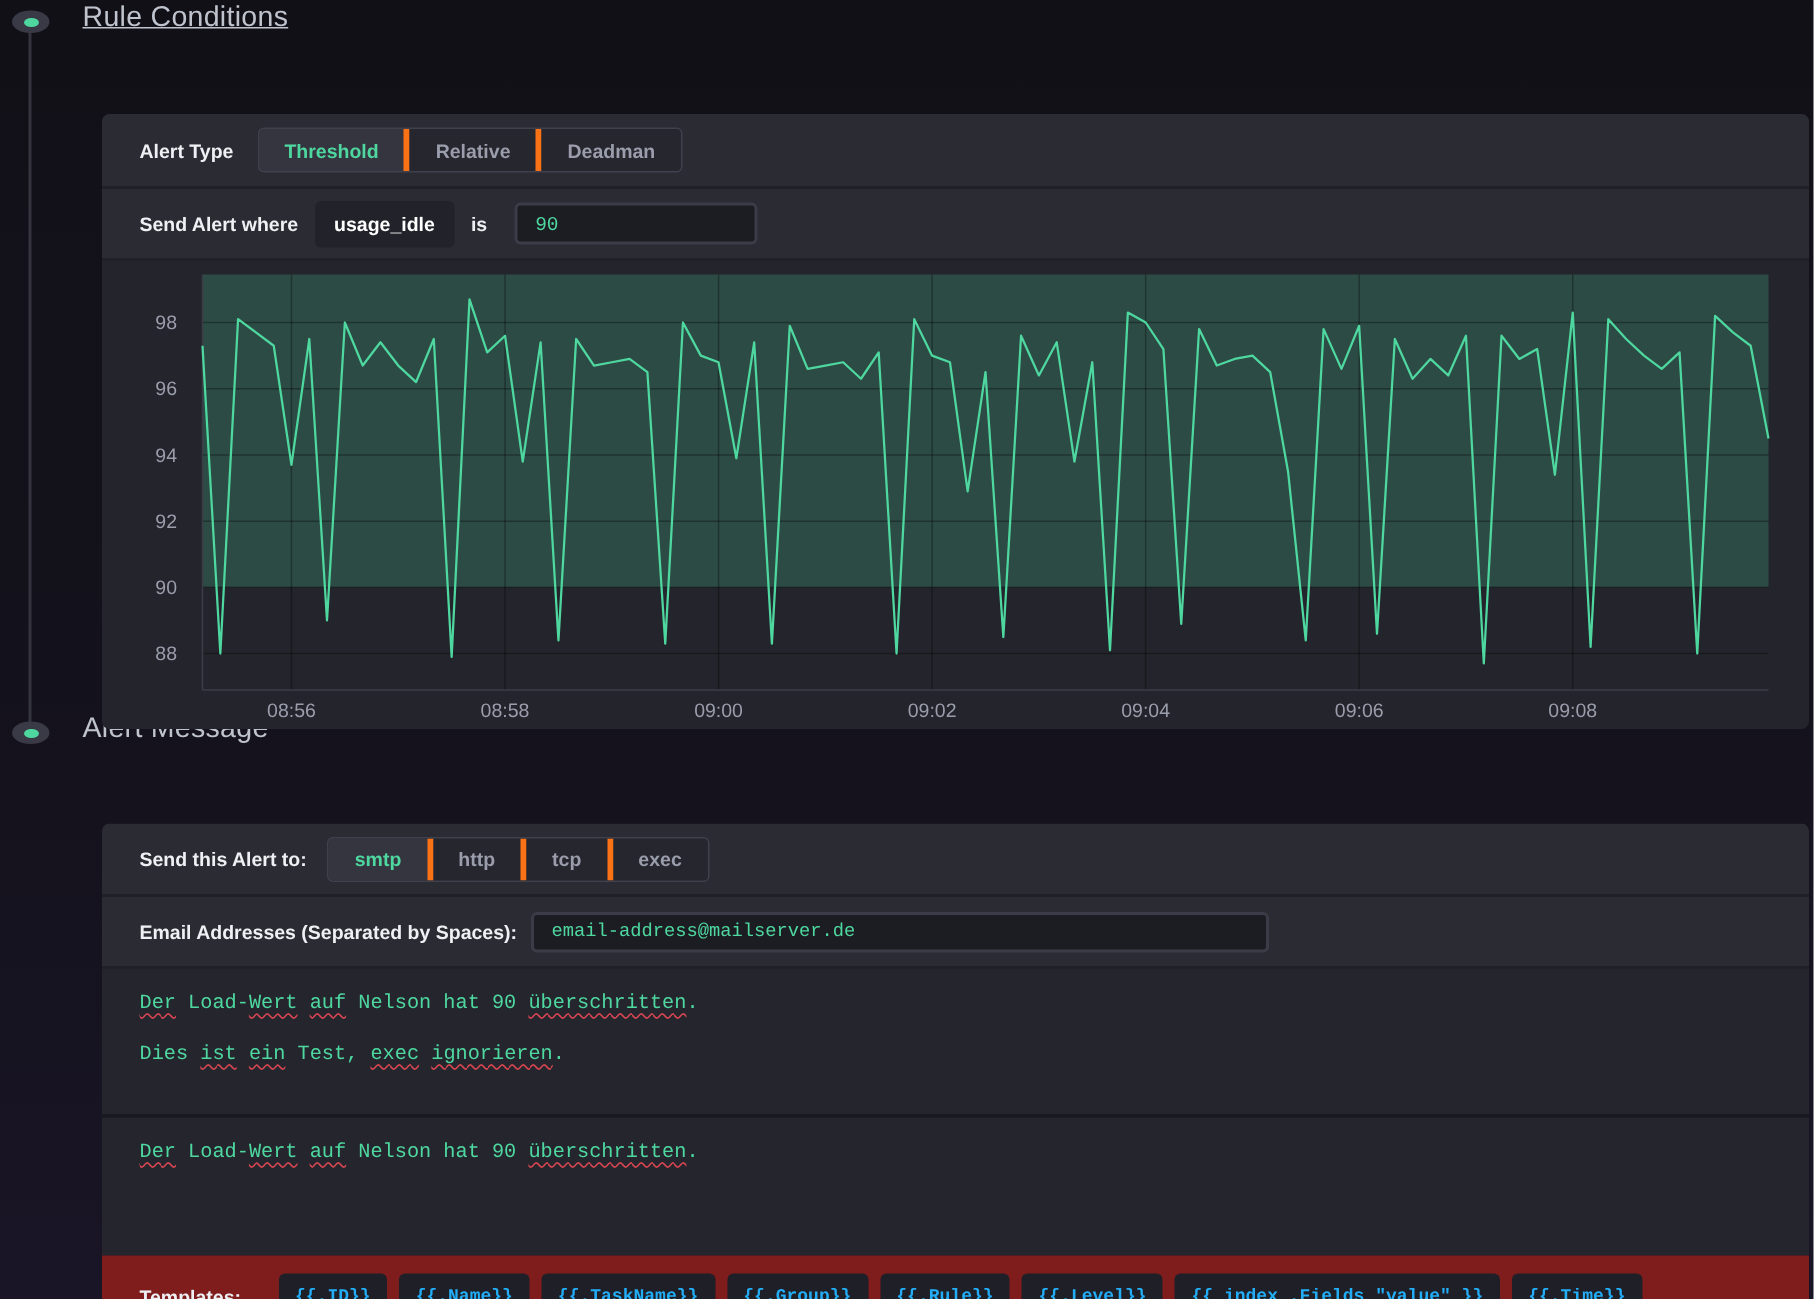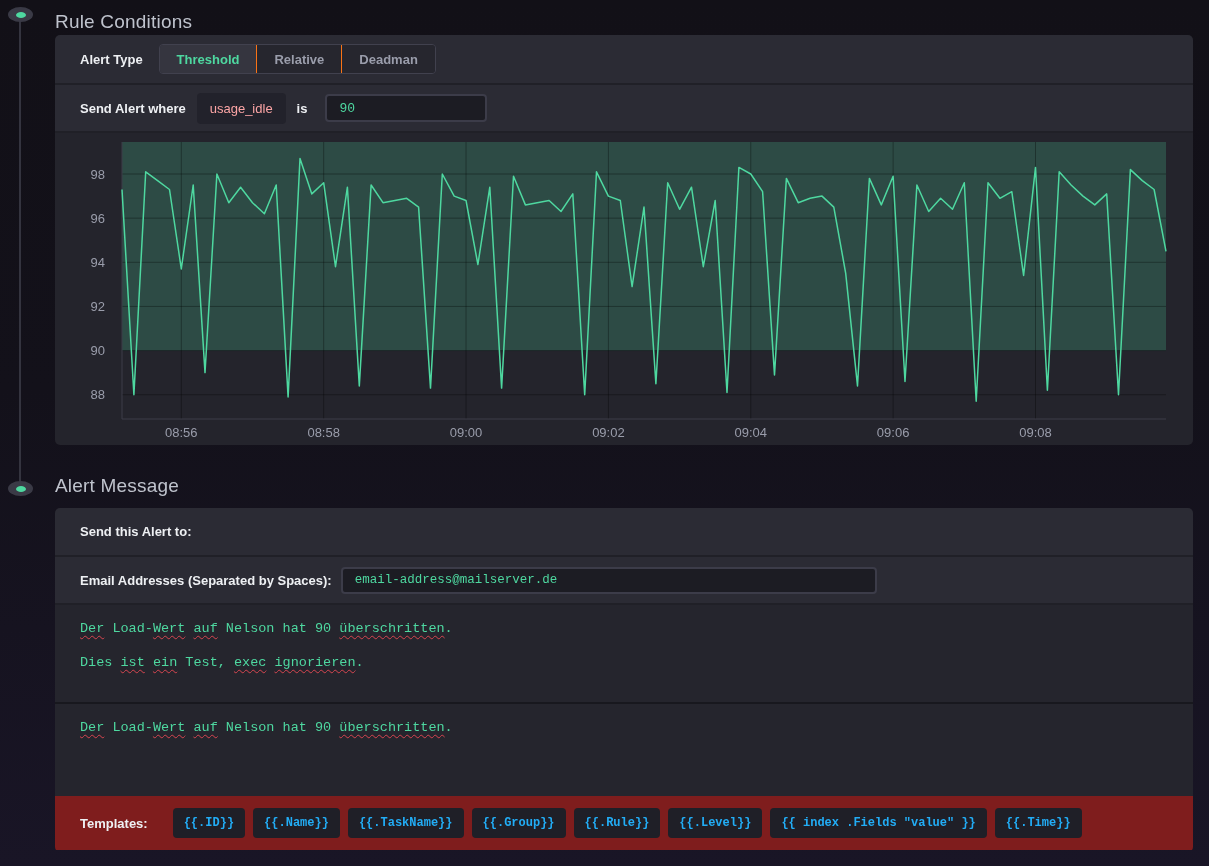--- a/index.html
+++ b/index.html
@@ -8,51 +8,51 @@
     position: relative;
     overflow: hidden;
     background: linear-gradient(180deg, #121017 0%, #13111a 45%, #191526 100%);
     font-family: "Liberation Sans", sans-serif;
   }
   .timeline-line { position:absolute; left:19px; top:14px; width:2px; height:474px; background:#34343f; }
   .node { position:absolute; left:8px; width:25px; height:15px; border-radius:50%; background:#3a3a46;
           display:flex; align-items:center; justify-content:center; }
   .node .dot { width:10px; height:6px; border-radius:50%; background:#4ed8a0; }
   .section-title { position:absolute; left:55px; font-size:19px; color:#bfc3cd; letter-spacing:.2px; }
-  #title-rule { top:11px; }
+  #title-rule { top:1px;text-decoration:underline; }
   #title-message { top:475px; }
 
-  .panel { position:absolute; left:55px; width:1138px; border-radius:5px; overflow:hidden; }
+  .panel { position:absolute; left:68px; width:1138px; border-radius:5px; overflow:hidden;margin-top:41px; }
   #panel-rule { top:35px; height:410px; }
   #panel-message { top:508px; height:344px; }
 
   .row { display:flex; align-items:center; padding-left:25px; background:#2b2b34; }
   .divider { height:2px; background:#202027; }
   .divider-dark { height:2px; background:#18181e; }
   .lbl { font-weight:bold; font-size:13px; color:#eef0f3; white-space:nowrap; }
 
   .tabs { display:flex; height:30px; border:1px solid #41414e; border-radius:4px; overflow:hidden; }
   .tab { display:flex; align-items:center; padding:0 17px; font-size:13px; font-weight:bold;
-         color:#9a9dab; background:#26262e; border-right:1px solid #f97316; cursor:pointer; }
+         color:#9a9dab; background:#26262e; border-right:4px solid #f97316; cursor:pointer; }
   .tab:last-child { border-right:none; }
   .tab.active { background:#35353f; color:#4ed8a0; }
 
-  .field-chip { background:#22222b; border-radius:4px; padding:8px 13px; color:#fca5a5;
-                font-weight:normal; font-size:13px; margin:0 11px; }
+  .field-chip { background:#22222b; border-radius:4px; padding:8px 13px; color:#ffffff;
+                font-weight:bold; font-size:13px; margin:0 11px; }
   .dd { width:174px; height:30px; background:#30303b; border-radius:4px; display:flex; align-items:center;
         justify-content:space-between; padding:0 13px; color:#4ed8a0; font-weight:bold; font-size:13px;
         margin-left:11px; cursor:pointer; }
   .caret { width:0; height:0; border-left:6px solid transparent; border-right:6px solid transparent;
            border-top:7px solid #4ed8a0; }
   .val-input, .email-input {
     background:#1c1c23; border:2px solid #3c3c49; border-radius:4px; color:#4ed8a0;
     font-family:"Liberation Mono", monospace; font-size:13px; padding:0 12px; outline:none;
   }
   .val-input { width:162px; height:28px; margin-left:18px; }
-  .email-input { width:536px; height:27px; margin-left:9px; font-size:12.5px; }
+  .email-input { width:492px; height:27px; margin-left:9px; font-size:12.5px; }
 
   .chart-section { height:312px; background:#24242c; position:relative; }
   .chart-section svg { display:block; }
 
   .msg { background:#25252d; padding:15px 26px 0 25px; font-family:"Liberation Mono", monospace;
          font-size:13.5px; color:#4ed8a0; white-space:pre-wrap; line-height:17px; }
   #msg-editor { height:97px; }
   #msg-preview { height:92px; }
   .sq { text-decoration-line:underline; text-decoration-style:wavy; text-decoration-color:#d64550;
         text-decoration-thickness:1px; text-underline-offset:3px; }
@@ -126,20 +126,26 @@
         <text x="838.1363636363636" y="304" text-anchor="middle" fill="#9a9dab" font-size="13">09:06</text>
         <text x="980.5" y="304" text-anchor="middle" fill="#9a9dab" font-size="13">09:08</text>
         <polyline points="67.0,56.5 78.9,261.7 90.7,38.8 102.6,47.6 114.5,56.5 126.3,135.9 138.2,52.0 150.0,239.6 161.9,41.0 173.8,69.7 185.6,54.2 197.5,69.7 209.4,80.7 221.2,52.0 233.1,263.9 245.0,25.6 256.8,60.9 268.7,49.8 280.5,133.7 292.4,54.2 304.3,252.9 316.1,52.0 328.0,69.7 339.9,67.5 351.7,65.3 363.6,74.1 375.5,255.1 387.3,41.0 399.2,63.1 411.0,67.5 422.9,131.5 434.8,54.2 446.6,255.1 458.5,43.2 470.4,71.9 482.2,69.7 494.1,67.5 506.0,78.5 517.8,60.9 529.7,261.7 541.5,38.8 553.4,63.1 565.3,67.5 577.1,153.6 589.0,74.1 600.9,250.7 612.7,49.8 624.6,76.3 636.5,54.2 648.3,133.7 660.2,67.5 672.0,259.5 683.9,34.4 695.8,41.0 707.6,58.7 719.5,241.9 731.4,45.4 743.2,69.7 755.1,65.3 767.0,63.1 778.8,74.1 790.7,140.3 802.5,252.9 814.4,45.4 826.3,71.9 838.1,43.2 850.0,248.5 861.9,52.0 873.7,78.5 885.6,65.3 897.5,76.3 909.3,49.8 921.2,268.3 933.0,49.8 944.9,65.3 956.8,58.7 968.6,142.5 980.5,34.4 992.4,257.3 1004.2,38.8 1016.1,52.0 1028.0,63.1 1039.8,71.9 1051.7,60.9 1063.5,261.7 1075.4,36.6 1087.3,47.6 1099.1,56.5 1111.0,118.3" fill="none" stroke="#4ed8a0" stroke-width="1.5" stroke-linejoin="round"></polyline>
       </svg>
   </div>
 </div>
 
 <div class="panel" id="panel-message">
   <div class="row" style="height:47px">
     <span class="lbl" style="margin-right:14px">Send this Alert to:</span>
+    <div class="tabs" id="endpoint-tabs">
+        <div class="tab active">smtp</div>
+        <div class="tab">http</div>
+        <div class="tab">tcp</div>
+        <div class="tab">exec</div>
+      </div>
   </div>
   <div class="divider"></div>
   <div class="row" style="height:46px">
     <span class="lbl">Email Addresses (Separated by Spaces):</span>
     <input class="email-input" type="text" value="email-address@mailserver.de" style="">
   </div>
   <div class="divider"></div>
   <div class="msg" id="msg-editor"><span class="sq">Der</span> Load-<span class="sq">Wert</span> <span class="sq">auf</span> Nelson hat 90 <span class="sq">überschritten</span>.
 
 Dies <span class="sq">ist</span> <span class="sq">ein</span> Test, <span class="sq">exec</span> <span class="sq">ignorieren</span>.</div>

